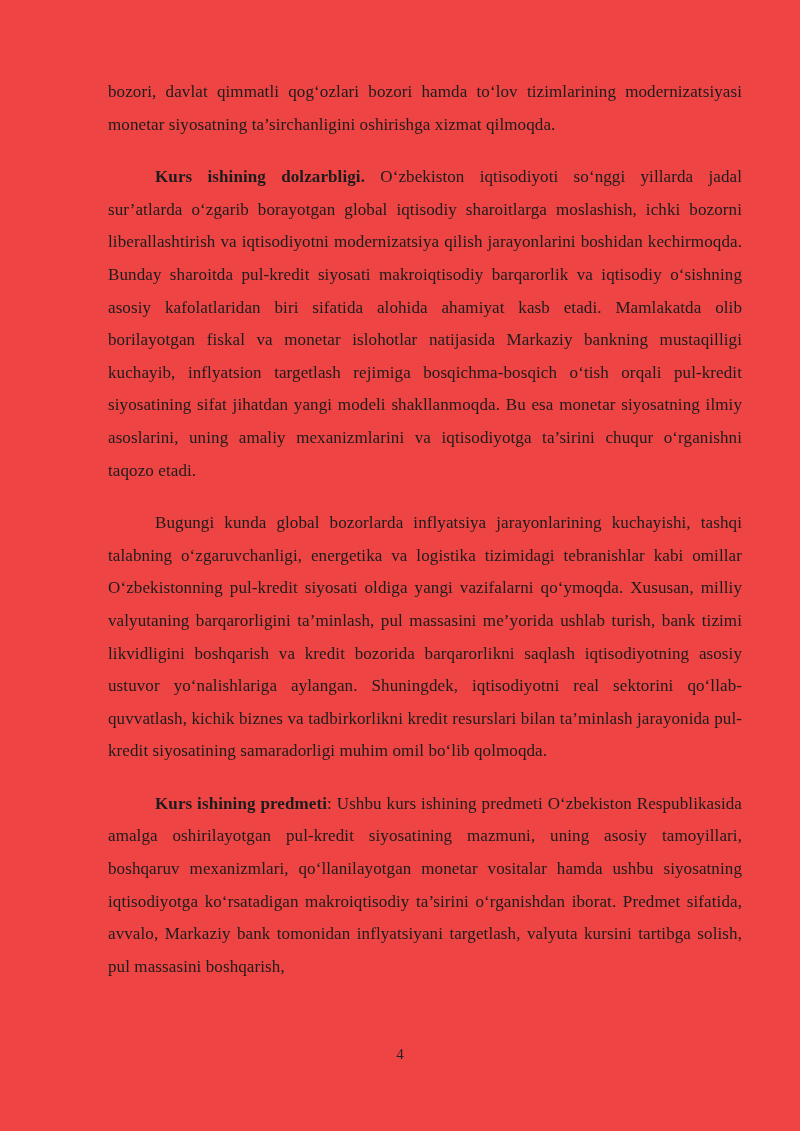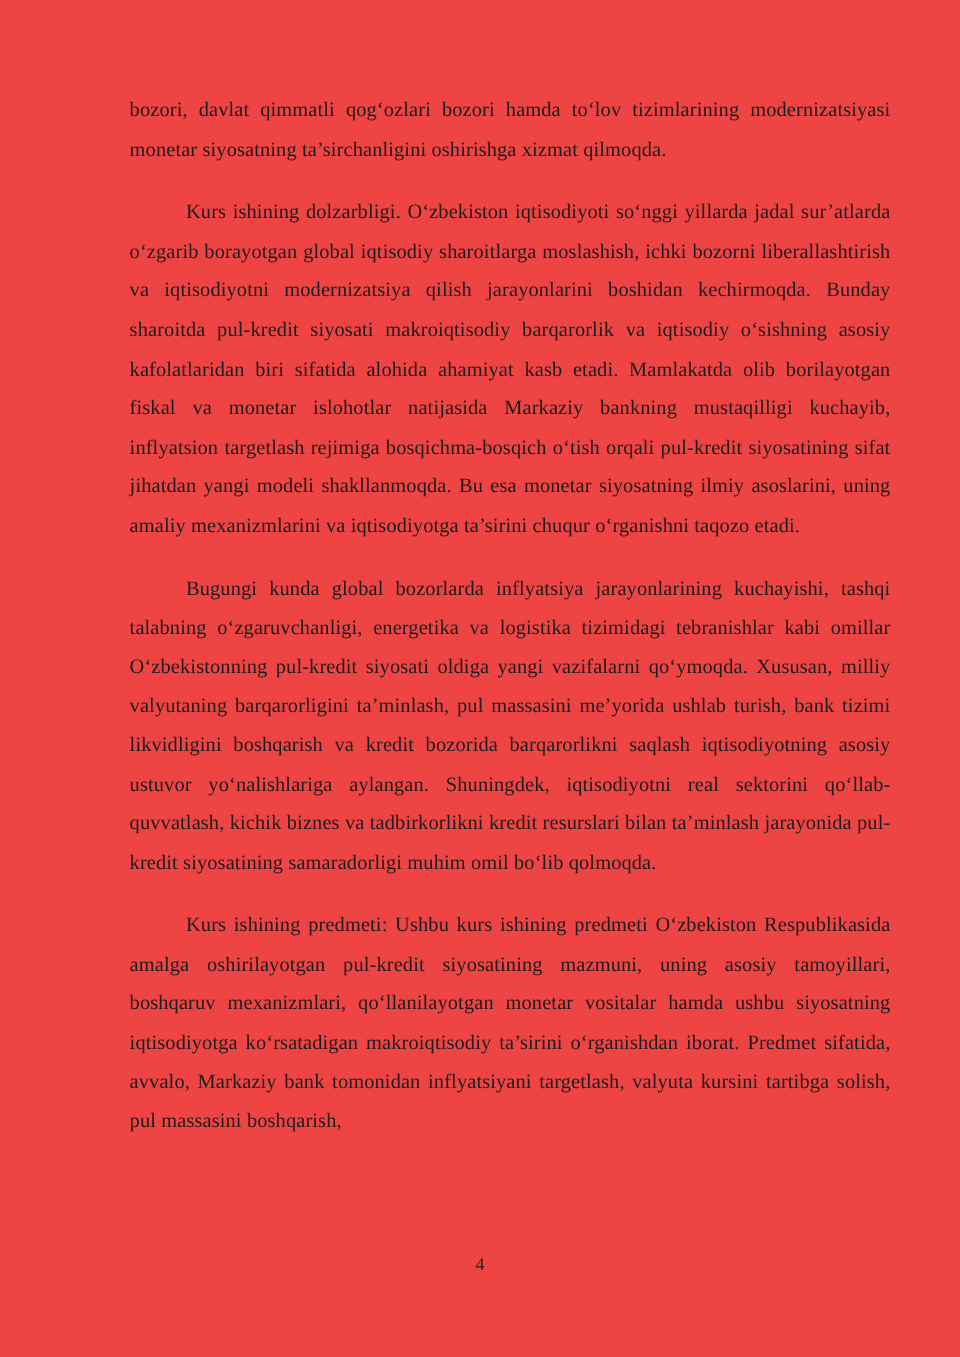--- a/index.html
+++ b/index.html
@@ -27,21 +27,21 @@
     font-size: 17px;
     line-height: 32.6px;
     text-align: justify;
     text-justify: inter-word;
     letter-spacing: 0.1px;
   }
   .para.indent {
     text-indent: 47px;
   }
   .para .lead {
-    font-weight: normal;
+    font-weight: bold;
   }
   .page-number {
     position: absolute;
     top: 1046px;
     left: 0;
     right: 0;
     text-align: center;
     font-size: 15px;
     color: #222222;
   }

